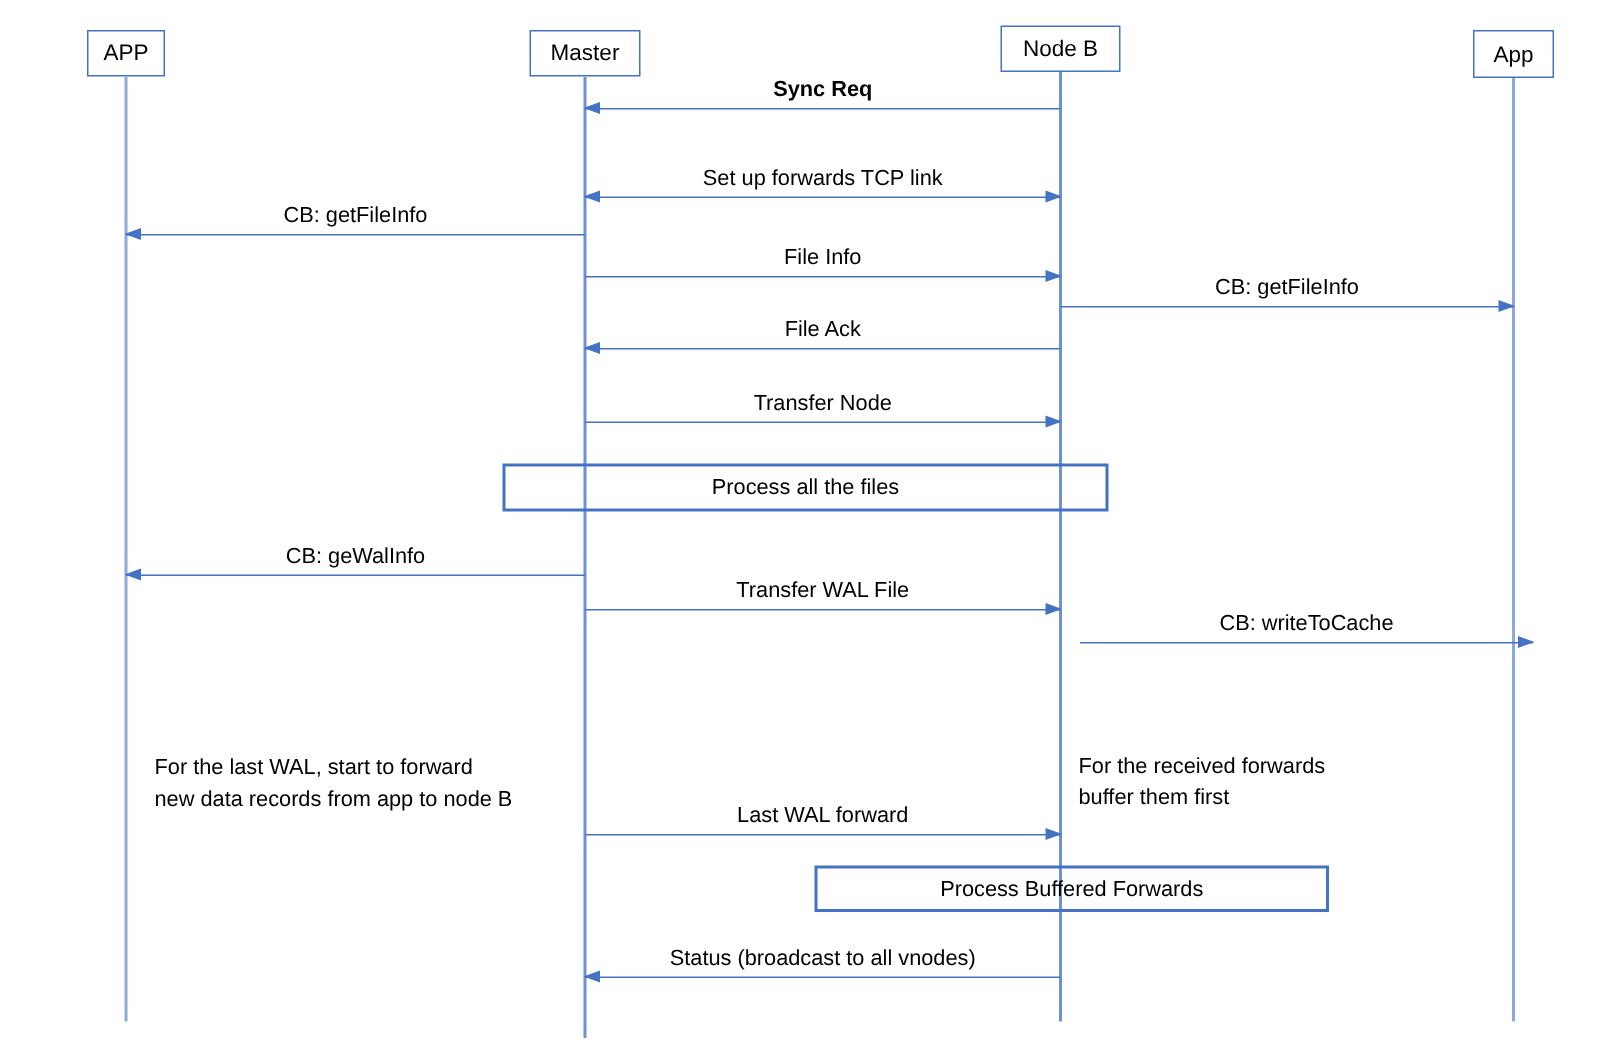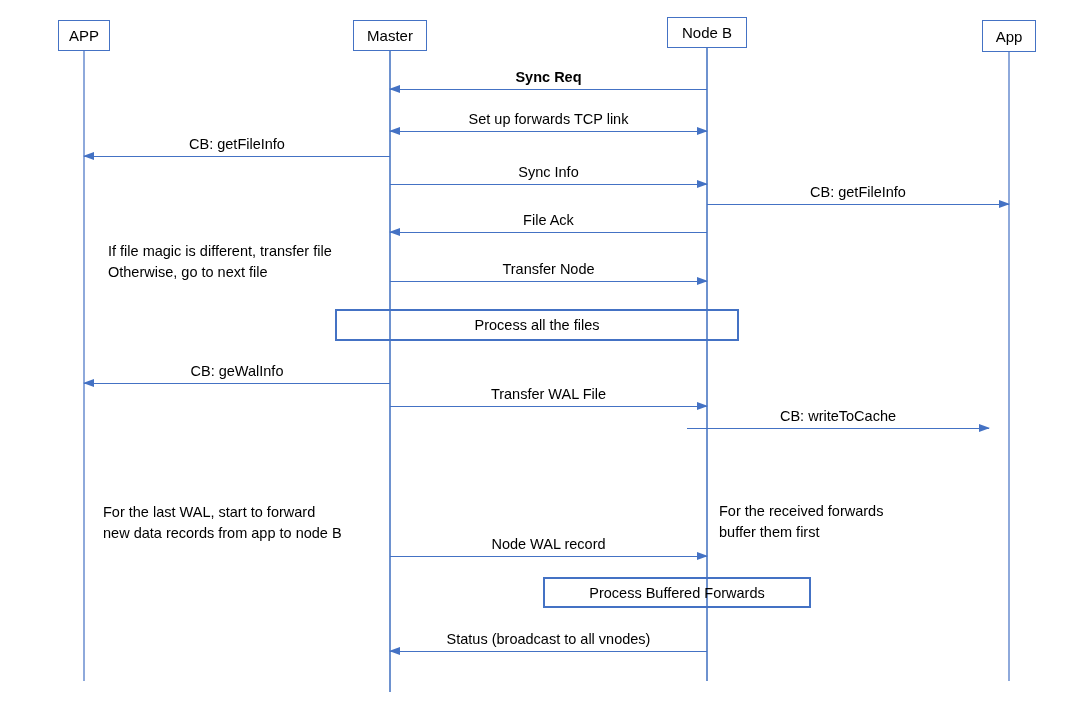--- a/index.html
+++ b/index.html
@@ -114,39 +114,39 @@
   <div class="actor" style="left:353px; top:20px; width:74px; height:31px;">
     <span>Master</span>
   </div>
   <div class="actor" style="left:667px; top:17px; width:80px; height:31px;">
     <span>Node B</span>
   </div>
   <div class="actor" style="left:982px; top:20px; width:54px; height:32px;">
     <span>App</span>
   </div>
 
-  <div class="msg" style="left:390px; top:89px; width:317px;font-weight:bold;">
+  <div class="msg" style="left:390px; top:72px; width:317px;font-weight:bold;">
     <span class="arrow-head left"></span>
     <span class="msg-label">Sync Req</span>
   </div>
 
   <div class="msg" style="left:390px; top:131px; width:317px;">
     <span class="arrow-head left"></span>
     <span class="arrow-head right"></span>
     <span class="msg-label">Set up forwards TCP link</span>
   </div>
 
   <div class="msg" style="left:84px; top:156px; width:306px;">
     <span class="arrow-head left"></span>
     <span class="msg-label">CB: getFileInfo</span>
   </div>
 
   <div class="msg" style="left:390px; top:184px; width:317px;">
     <span class="arrow-head right"></span>
-    <span class="msg-label">Sync Info</span>
+    <span class="msg-label">File Info</span>
   </div>
 
   <div class="msg" style="left:707px; top:204px; width:302px;">
     <span class="arrow-head right"></span>
     <span class="msg-label">CB: getFileInfo</span>
   </div>
 
   <div class="msg" style="left:390px; top:232px; width:317px;">
     <span class="arrow-head left"></span>
     <span class="msg-label">File Ack</span>
@@ -160,42 +160,40 @@
   <div class="msg" style="left:84px; top:383px; width:306px;">
     <span class="arrow-head left"></span>
     <span class="msg-label">CB: geWalInfo</span>
   </div>
 
   <div class="msg" style="left:390px; top:406px; width:317px;">
     <span class="arrow-head right"></span>
     <span class="msg-label">Transfer WAL File</span>
   </div>
 
-  <div class="msg" style="left:687px; top:428px; width:302px;">
+  <div class="msg" style="left:720px; top:428px; width:302px;">
     <span class="arrow-head right"></span>
     <span class="msg-label">CB: writeToCache</span>
   </div>
 
   <div class="msg" style="left:390px; top:556px; width:317px;">
     <span class="arrow-head right"></span>
-    <span class="msg-label">Node WAL record</span>
+    <span class="msg-label">Last WAL forward</span>
   </div>
 
   <div class="msg" style="left:390px; top:651px; width:317px;">
     <span class="arrow-head left"></span>
     <span class="msg-label">Status (broadcast to all vnodes)</span>
   </div>
 
   <div class="process-box" style="left:335px; top:309px; width:404px; height:32px;">
     <span>Process all the files</span>
   </div>
-  <div class="process-box" style="left:543px; top:577px; width:268px; height:31px;">
+  <div class="process-box" style="left:543px; top:577px; width:343px; height:31px;">
     <span>Process Buffered Forwards</span>
   </div>
 
-  <div class="note" style="left:108px; top:241px; width:290px;">If file magic is different, transfer file
-Otherwise, go to next file</div>
   <div class="note" style="left:719px; top:501px; width:220px;">For the received forwards
 buffer them first</div>
   <div class="note" style="left:103px; top:502px; width:280px;">For the last WAL, start to forward
 new data records from app to node B</div>
 
 </div>
 
 </body></html>

